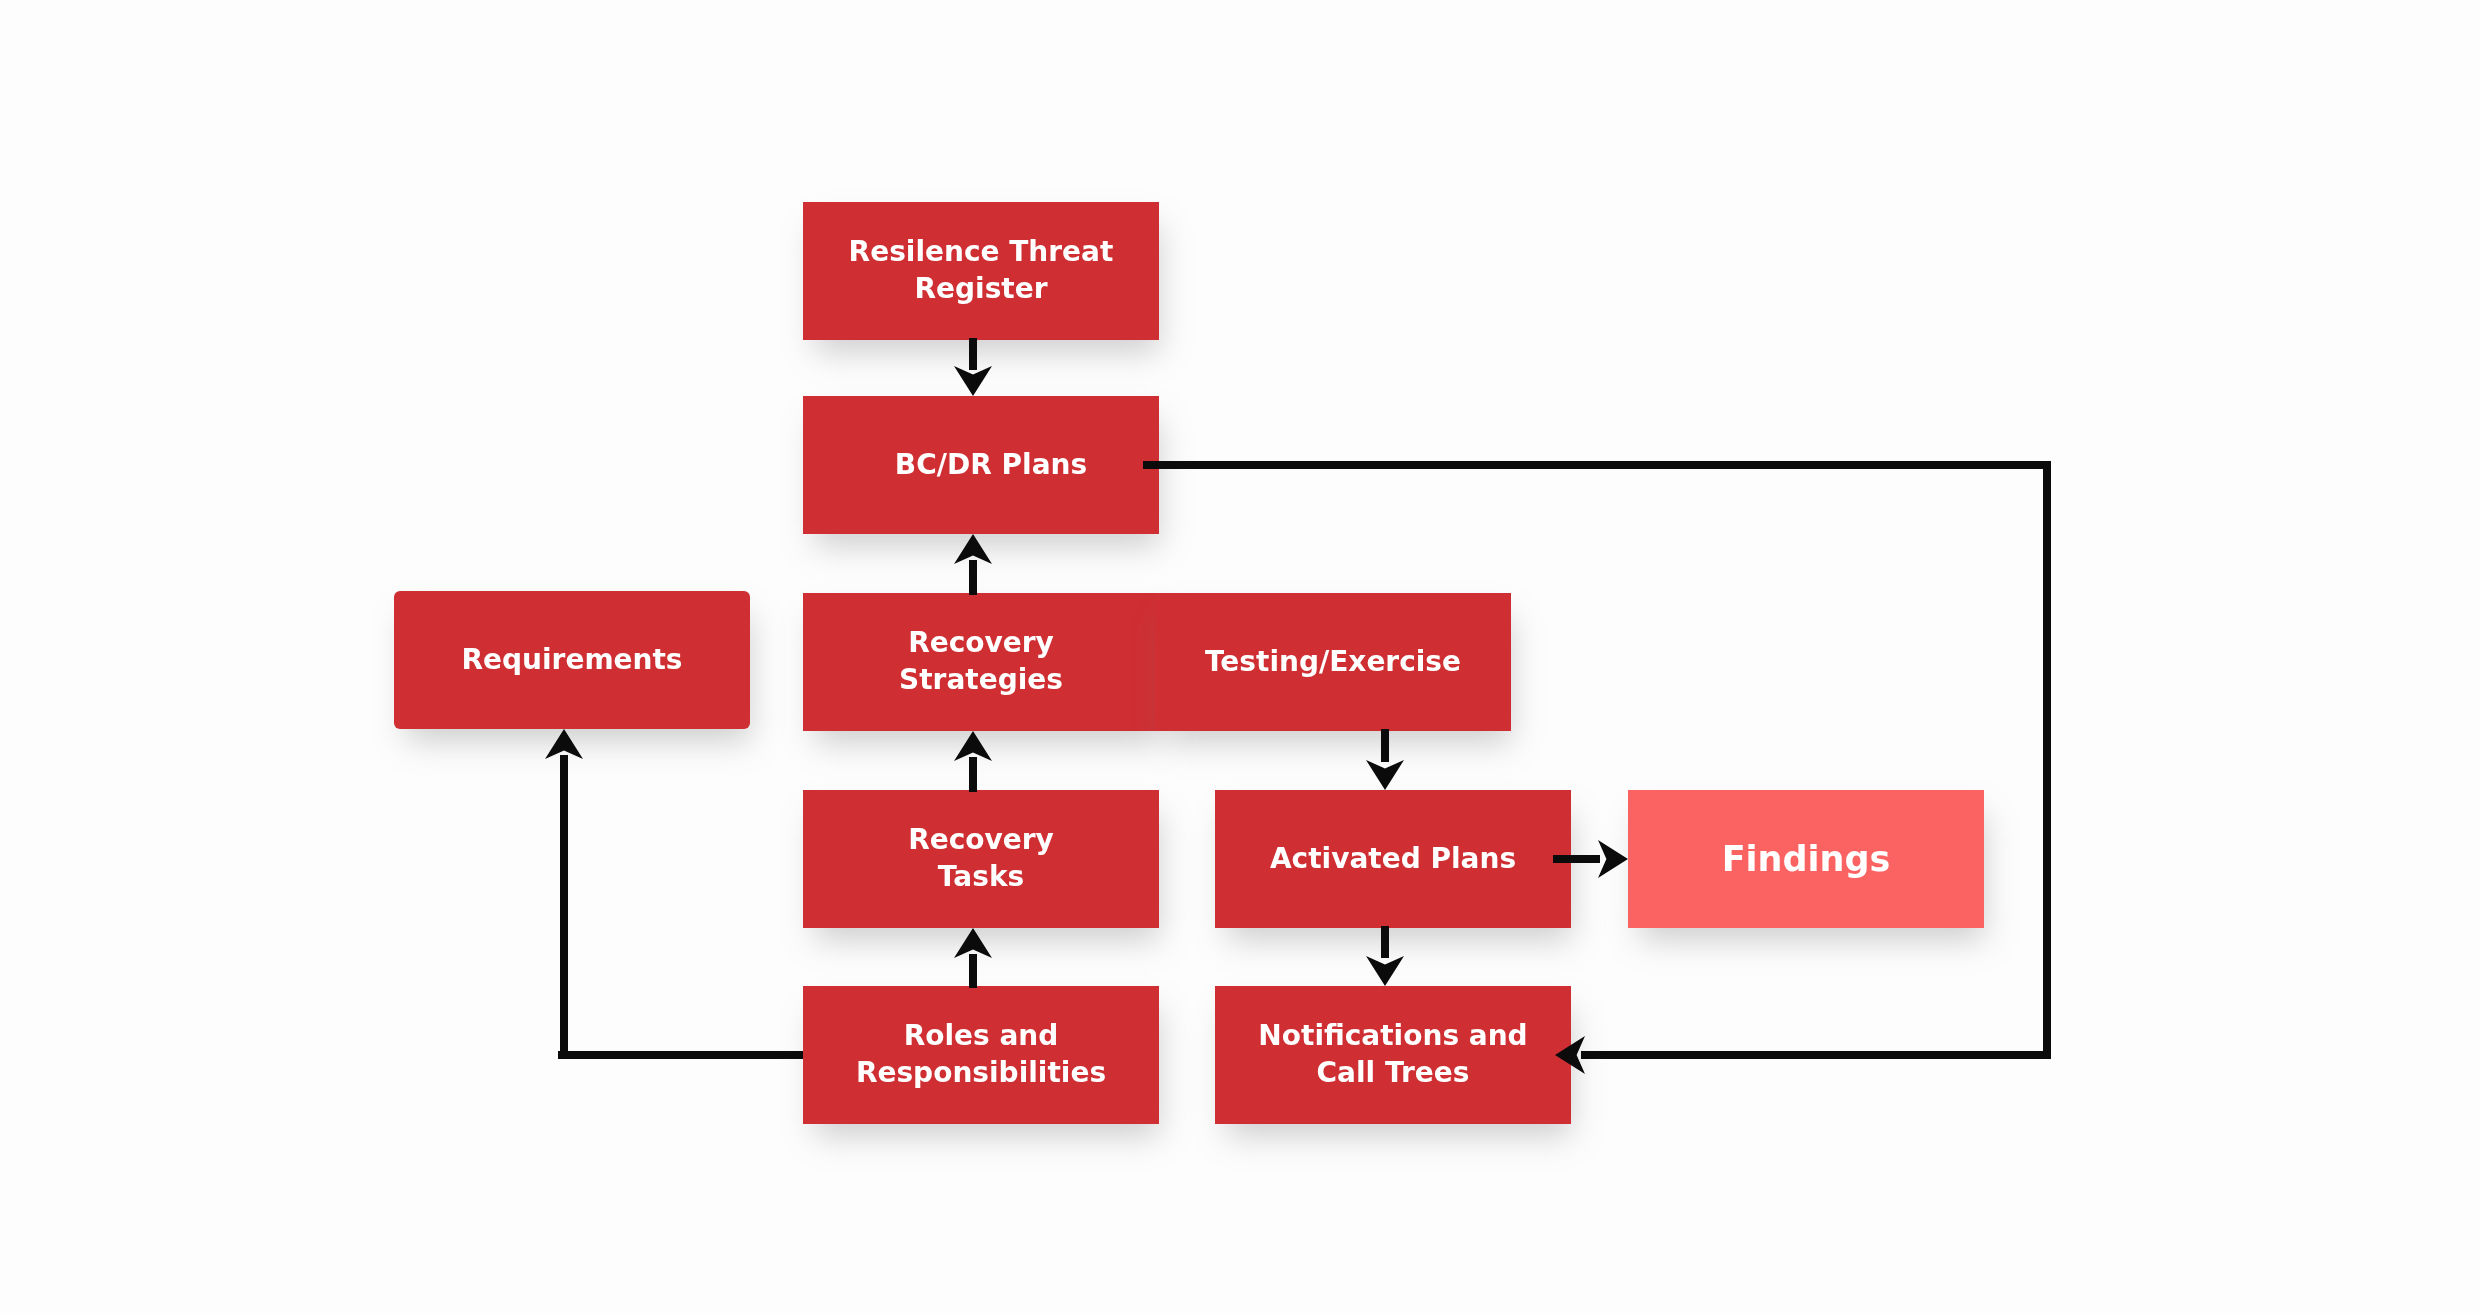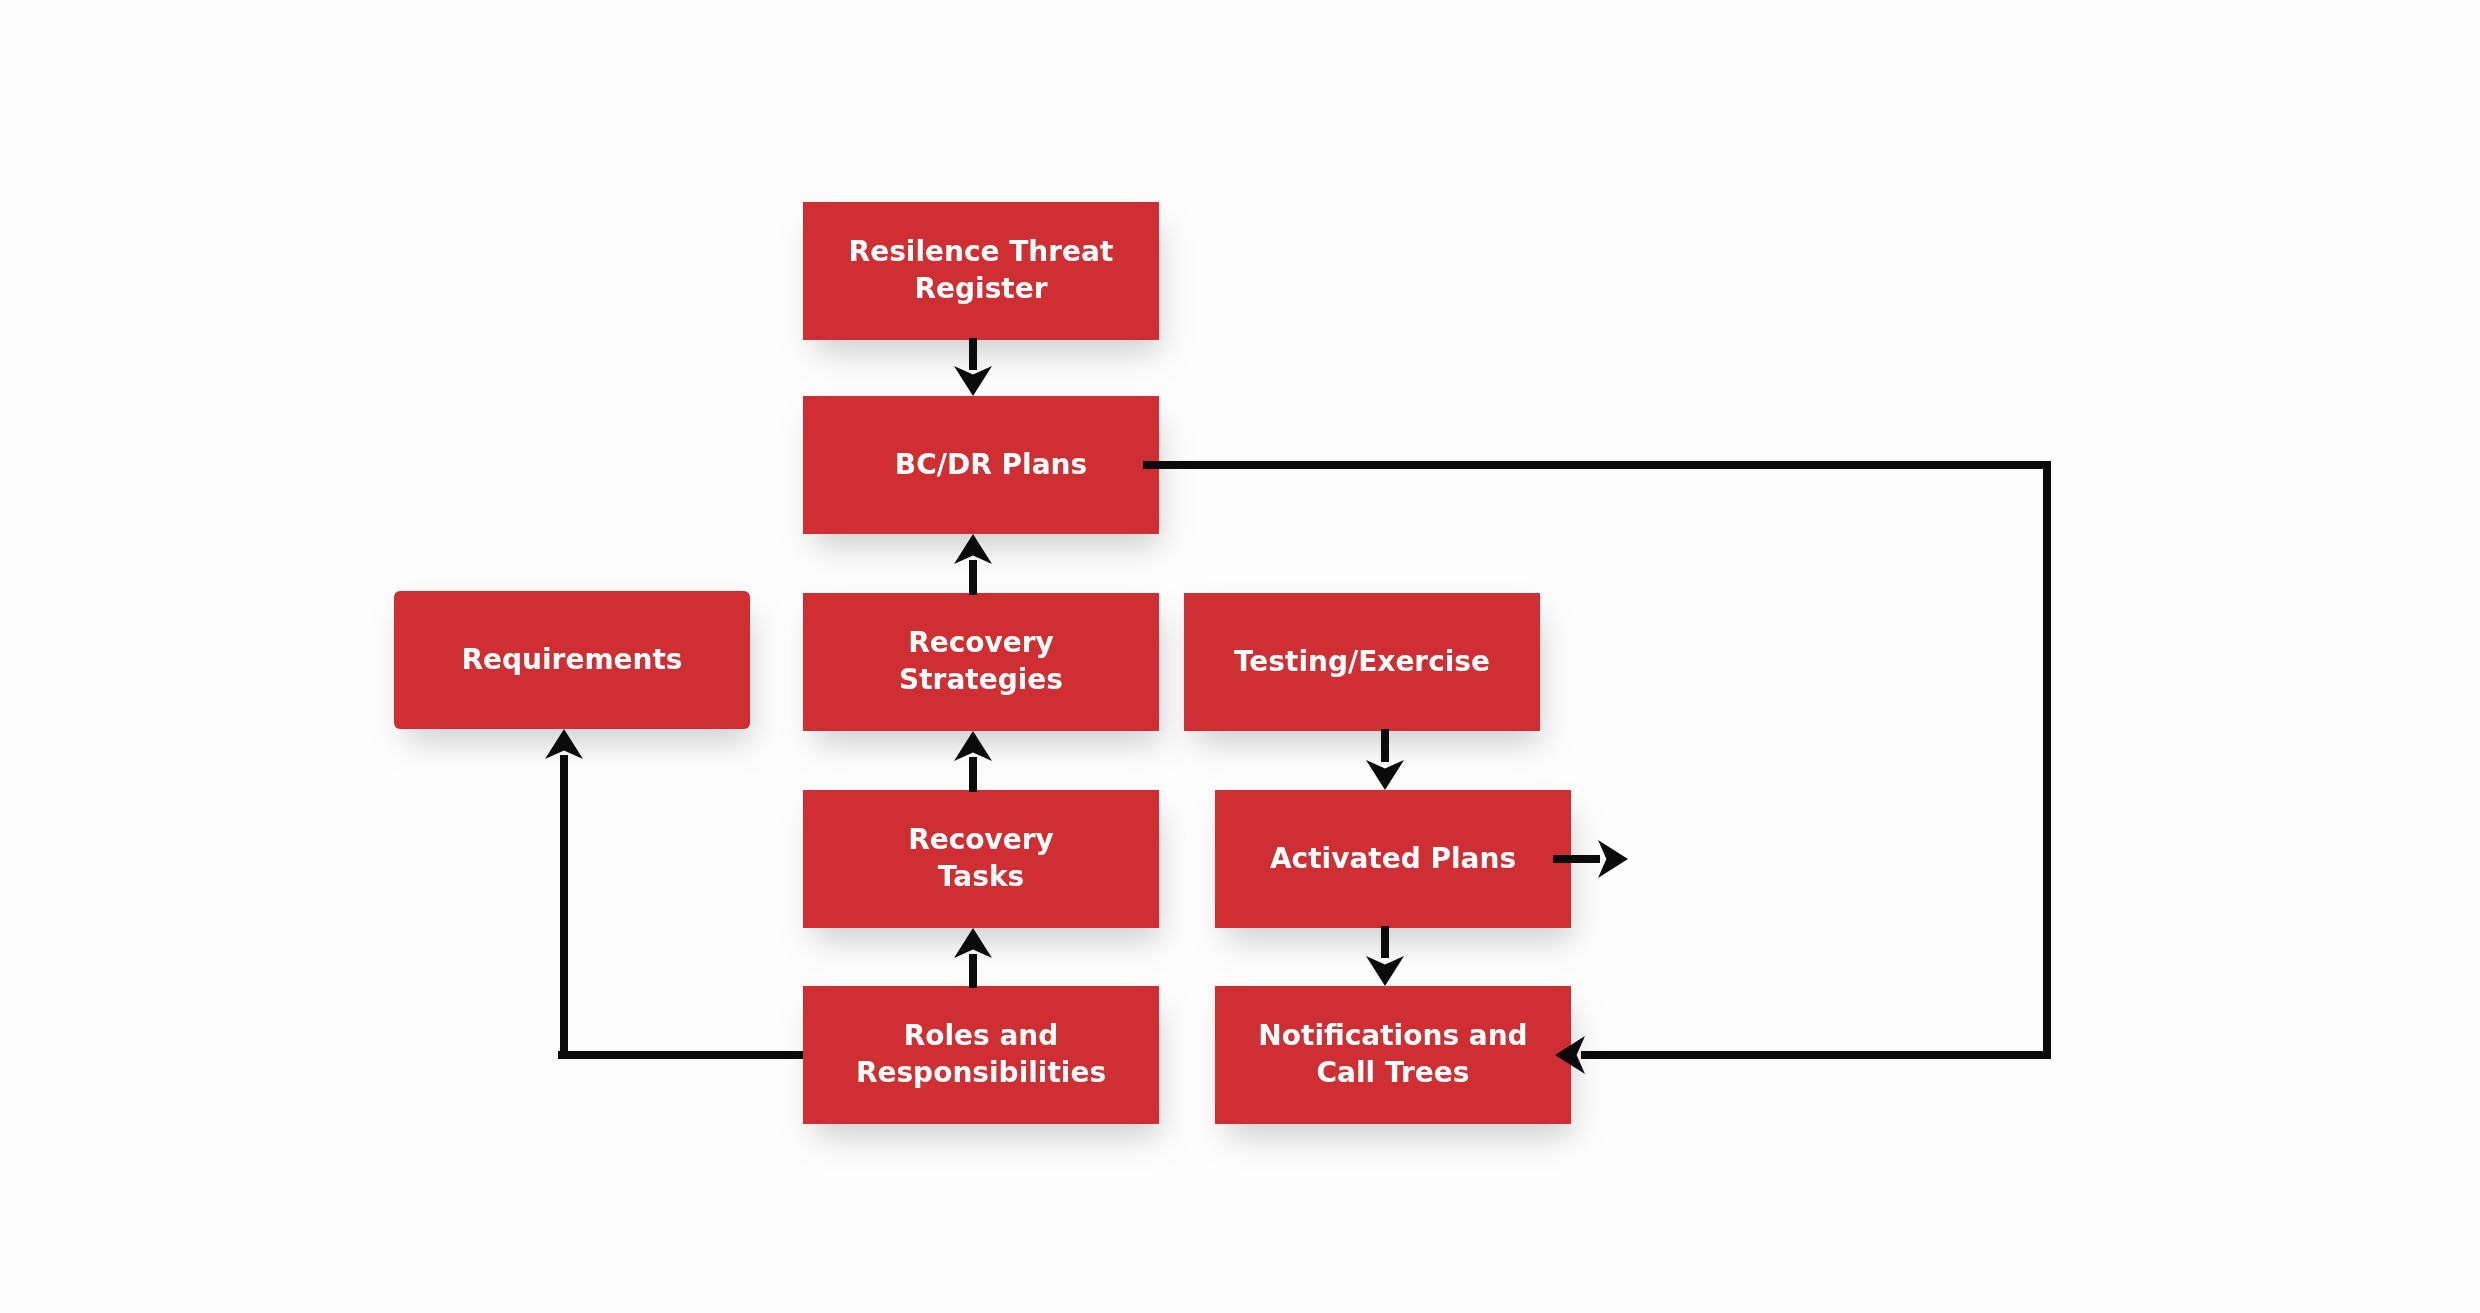--- a/index.html
+++ b/index.html
@@ -33,21 +33,21 @@
     line-height:1.32;
     padding:0 16px;
     box-sizing:border-box;
     box-shadow:6px 18px 30px -6px rgba(120,120,120,0.35);
   }
   .node-label{white-space:pre-line;}
   .n-resilence{left:803px;top:202px;}
   .n-bcdr{left:803px;top:396px;padding-left:36px;}
   .n-requirements{left:394px;top:591px;border-radius:6px;}
   .n-strategies{left:803px;top:593px;}
-  .n-testing{left:1184px;top:593px;}
+  .n-testing{left:1155px;top:593px;}
   .n-tasks{left:803px;top:790px;}
   .n-activated{left:1215px;top:790px;}
   .n-findings{left:1628px;top:790px;background:var(--findings-fill);font-size:35px;}
   .n-roles{left:803px;top:986px;}
   .n-notifications{left:1215px;top:986px;}
 
   .shaft{position:absolute;background:var(--arrow);}
   .head{position:absolute;background:var(--arrow);}
   .head.down{width:38px;height:30px;clip-path:polygon(50% 100%,0 0,50% 28%,100% 0);}
   .head.up{width:38px;height:30px;clip-path:polygon(50% 0,100% 100%,50% 72%,0 100%);}
@@ -114,20 +114,23 @@
 
   <div class="node n-tasks">
     <span class="node-label">Recovery
 Tasks</span>
   </div>
 
   <div class="node n-activated">
     <span class="node-label">Activated Plans</span>
   </div>
 
+  <div class="node n-findings">
+    <span class="node-label">Findings</span>
+  </div>
 
   <div class="node n-roles">
     <span class="node-label">Roles and
 Responsibilities</span>
   </div>
 
   <div class="node n-notifications">
     <span class="node-label">Notifications and
 Call Trees</span>
   </div>

